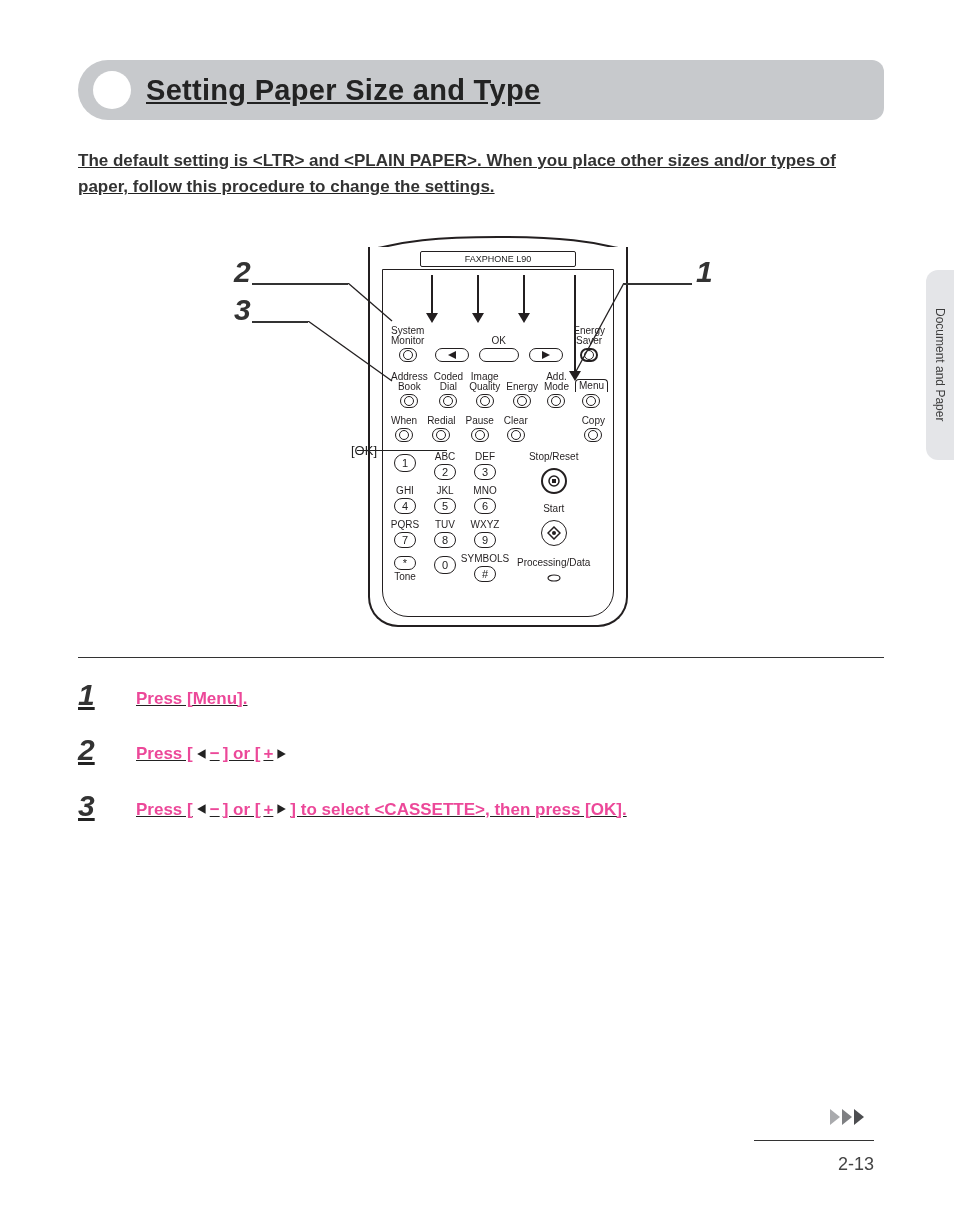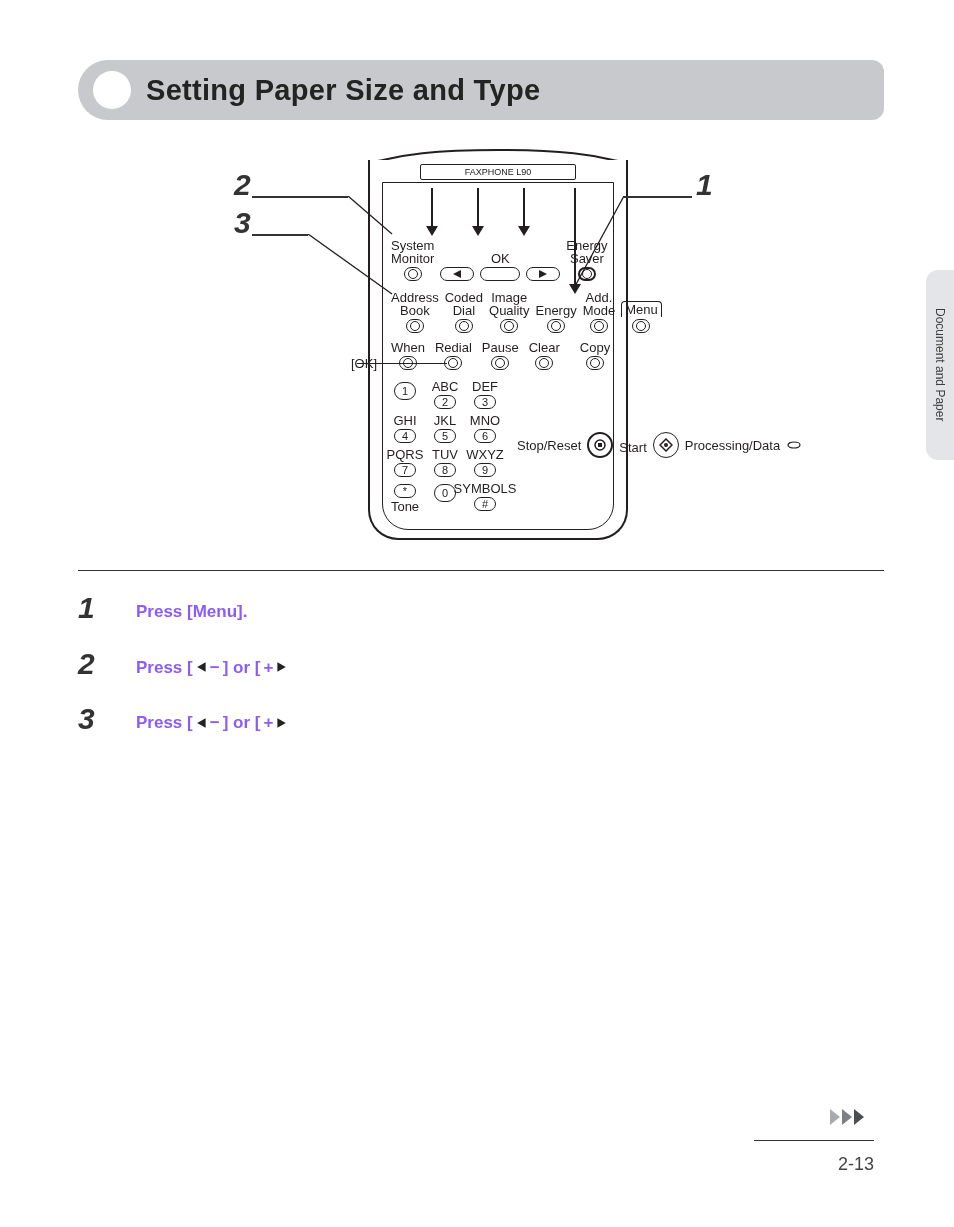--- a/index.html
+++ b/index.html
@@ -9,20 +9,21 @@
     background: #fff;
     font-family: "Segoe UI", Arial, sans-serif;
     color: #222;
     position: relative;
   }
   .page {
     position: relative;
     width: 100%;
     height: 100%;
     padding: 60px 70px 50px 78px;
+    text-decoration: underline;
   }
   
   .heading-wrap {
     display: flex;
     align-items: center;
     margin-bottom: 28px;
   }
   .heading-bar {
     flex: 1;
     background: #c7c9cc;
@@ -103,21 +104,21 @@
   .callout-num {
     position: absolute;
     font-style: italic;
     font-weight: 800;
     font-size: 30px;
     color: #333;
   }
   .callout-hline { position:absolute; border-bottom:2px solid #333; }
 
   
-  .lbl { font-size: 13px; text-align: center; line-height: 1; white-space: nowrap; color:#231f20; }
+  .lbl { font-size: 10px; text-align: center; line-height: 1; white-space: nowrap; color:#231f20; }
   .btn-o {
     width: 18px; height: 14px;
     border: 1.5px solid #231f20;
     border-radius: 8px;
     display: flex; align-items:center; justify-content:center;
   }
   .btn-o .ring { width:10px; height:10px; border:1.5px solid #231f20; border-radius:50%; }
   .pill {
     height: 14px;
     border: 1.5px solid #231f20;
@@ -179,21 +180,21 @@
   .step { display:flex; align-items:flex-start; gap:28px; margin-bottom:30px; }
   .step-num {
     font-style: italic;
     font-weight: 800;
     font-size: 30px;
     color:#333;
     width: 30px;
     line-height: 1;
     margin-top: -6px;
   }
-  .step-text { font-size: 17px; font-weight: 700; color:#8b5cf6; line-height:1.5; display:flex; flex-wrap:wrap; align-items:center; gap:3px; }
+  .step-text { font-size: 17px; font-weight: 700; color:#ec4899; line-height:1.5; display:flex; flex-wrap:wrap; align-items:center; gap:3px; }
   .inline-ico { display:inline-flex; align-items:center; gap:2px; font-weight:800; }
   .inline-ico svg { width:12px; height:12px; }
 
   
   .cont-arrows {
     position:absolute;
     right: 80px;
     bottom: 100px;
     display:flex;
     gap:-2px;
@@ -228,20 +229,21 @@
 
 <div class="page">
 
   <div class="heading-wrap">
     <div class="heading-bar">
       <div class="heading-bullet"></div>
       <div class="heading-text">Setting Paper Size and Type</div>
     </div>
   </div>
 
+  <p class="intro">The default setting is &lt;LTR&gt; and &lt;PLAIN PAPER&gt;. When you place other sizes and/or types of paper, follow this procedure to change the settings.</p>
 
   <div class="diagram">
 
     <div class="panel-top">
       <svg viewBox="0 0 260 14">
         <path d="M0 14 C 20 14 30 2 130 2 C 230 2 240 14 260 14" fill="none" stroke="#231f20" stroke-width="2"></path>
       </svg>
     </div>
     <div class="panel"></div>
     <div class="model-plate">FAXPHONE L90</div>
@@ -434,36 +436,36 @@
             </div>
           <div class="stack">
               <div class="lbl"></div>
               <div class="num-btn">0</div>
             </div>
           <div class="stack">
               <div class="lbl">SYMBOLS</div>
               <div class="num-btn">#</div>
             </div>
         </div>
-        <div style="display:flex; flex-direction:row; align-items:center; gap:6px;">
+        <div style="display:flex; flex-direction:column; align-items:center; gap:6px;">
           <div class="lbl">Stop/Reset</div>
           <div class="big-btn" style="border-width:2.5px;">
             <svg width="12" height="12">
                 <circle cx="6" cy="6" r="5" fill="none" stroke="#231f20" stroke-width="1.5"></circle>
                 <rect x="4" y="4" width="4" height="4" fill="#231f20"></rect>
               </svg>
           </div>
           <div class="lbl" style="margin-top:4px;">Start</div>
           <div class="big-btn">
             <svg width="14" height="14">
                 <polygon points="7,1 13,7 7,13 1,7" fill="none" stroke="#231f20" stroke-width="1.5"></polygon>
                 <circle cx="7" cy="7" r="2" fill="#231f20"></circle>
               </svg>
           </div>
-          <div class="lbl" style="">Processing/Data</div>
+          <div class="lbl" style="margin-top:6px;">Processing/Data</div>
           <svg width="16" height="8">
               <ellipse cx="8" cy="4" rx="6" ry="3" fill="none" stroke="#231f20" stroke-width="1.2"></ellipse>
             </svg>
         </div>
       </div>
     </div>
   </div>
 
   <hr class="rule">
 
@@ -503,20 +505,21 @@
             </svg>
             <span>−</span>
           </span>
         <span>] or [</span>
         <span class="inline-ico">
             <span>+</span>
             <svg viewBox="0 0 10 10">
               <polygon points="2,1 2,9 9,5" fill="#222"></polygon>
             </svg>
           </span>
+        <span>] to select &lt;CASSETTE&gt;, then press [OK].</span>
       </div>
     </div>
   </div>
 
   <div class="side-tab">
     <span>Document and Paper</span>
   </div>
 
   <div class="cont-arrows">
     <svg width="44" height="20" viewBox="0 0 44 20">

